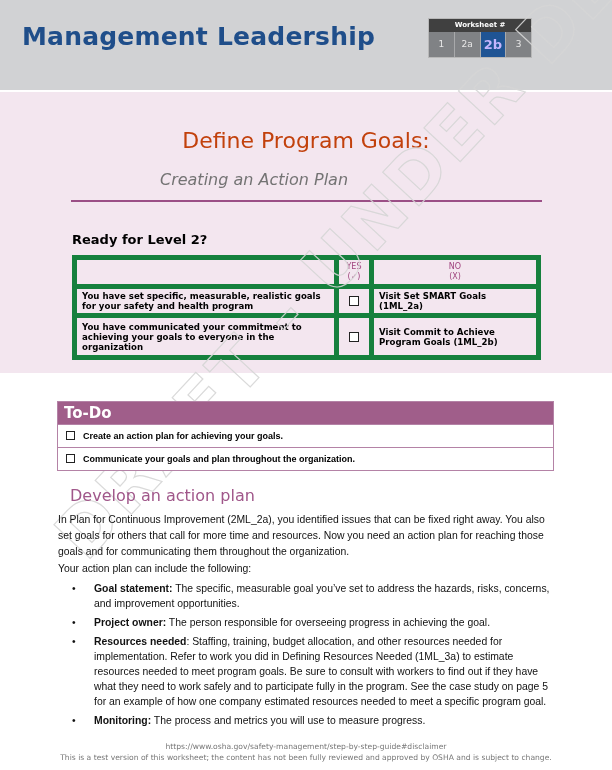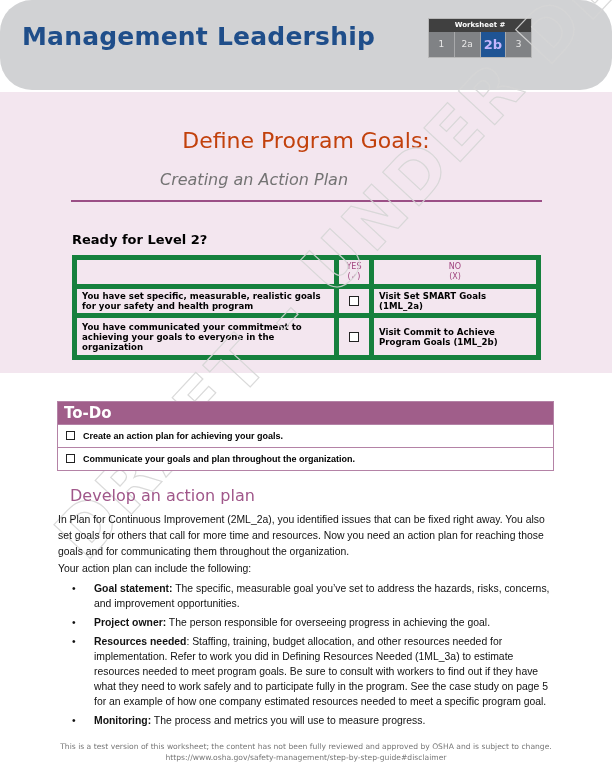--- a/index.html
+++ b/index.html
@@ -2,21 +2,20 @@
 <html><head>
   <meta charset="utf-8">
   <style>
     * { box-sizing: border-box; margin: 0; padding: 0; }
     html, body { width: 612px; height: 770px; overflow: hidden; background: #ffffff; }
     body { position: relative; font-family: "DejaVu Sans", sans-serif; color: #000; }
 
     .header-band {
       position: absolute; left: 0; top: 0; width: 612px; height: 90px;
       background: #d1d2d4;
-      border-radius: 32px;
     }
     .app-title {
       position: absolute; left: 22px; top: 22px;
       font-family: "DejaVu Sans", sans-serif; font-weight: bold;
       font-size: 25px; color: #1f4e8a; letter-spacing: 0.2px;
     }
     .ws-box {
       position: absolute; left: 428px; top: 18px; width: 104px; height: 40px;
       border: 1px solid #b8b8b8; background: #a8a9ab;
     }
@@ -191,15 +190,15 @@
 <p class="body-text p2">Your action plan can include the following:</p>
 
 <ul class="items">
   <li><b>Goal statement:</b><span> The specific, measurable goal you’ve set to address the hazards, risks, concerns, and improvement opportunities.</span></li>
   <li><b>Project owner:</b><span> The person responsible for overseeing progress in achieving the goal.</span></li>
   <li><b>Resources needed</b><span>: Staffing, training, budget allocation, and other resources needed for implementation. Refer to work you did in Defining Resources Needed (1ML_3a) to estimate resources needed to meet program goals. Be sure to consult with workers to find out if they have what they need to work safely and to participate fully in the program. See the case study on page 5 for an example of how one company estimated resources needed to meet a specific program goal.</span></li>
   <li><b>Monitoring:</b><span> The process and metrics you will use to measure progress.</span></li>
 </ul>
 
 <div class="footer">
+  <div>https://www.osha.gov/safety-management/step-by-step-guide#disclaimer</div>
   <div>This is a test version of this worksheet; the content has not been fully reviewed and approved by OSHA and is subject to change.</div>
-  <div>https://www.osha.gov/safety-management/step-by-step-guide#disclaimer</div>
 </div>
 
 </body></html>

